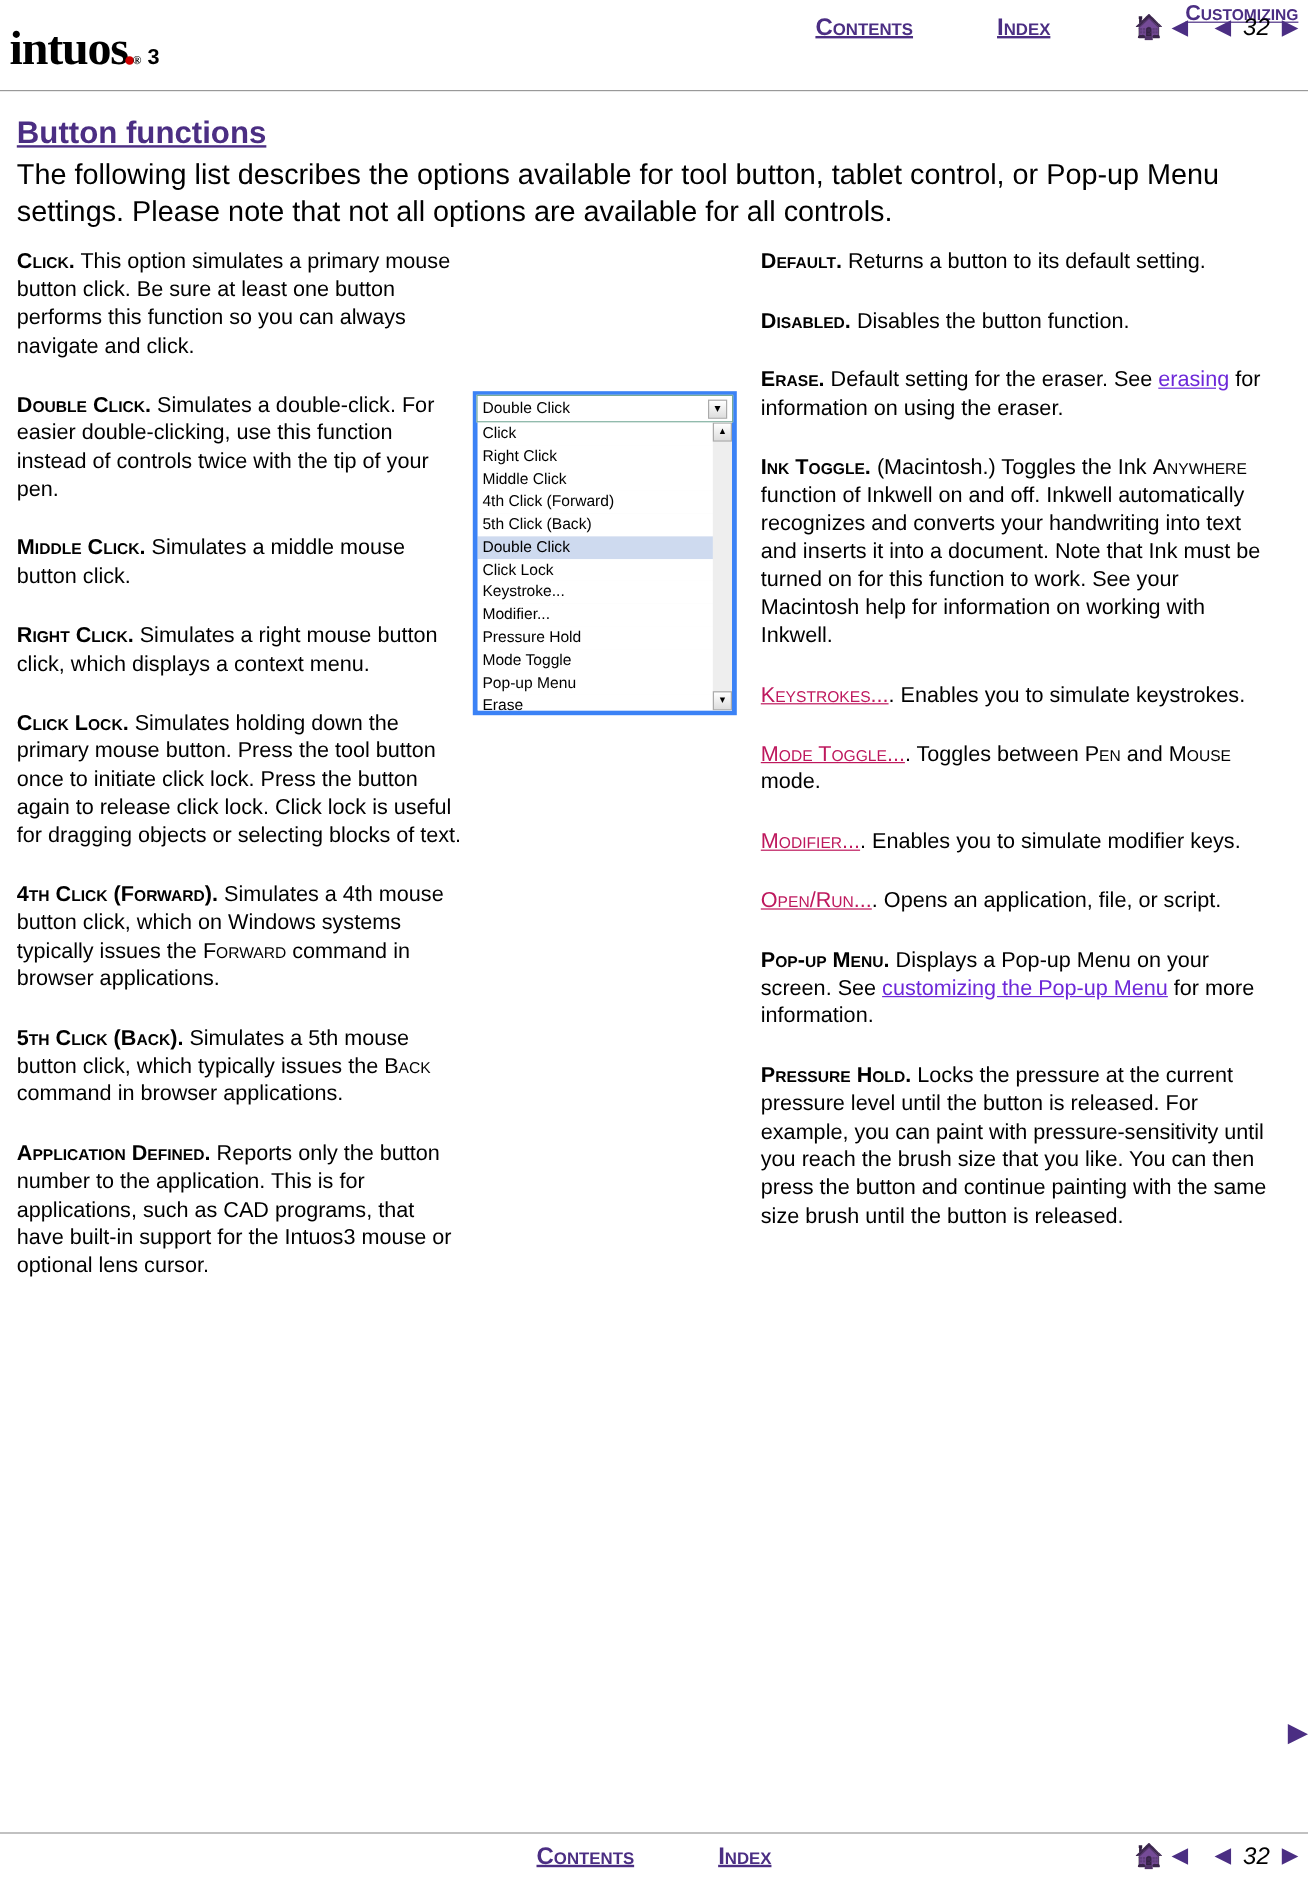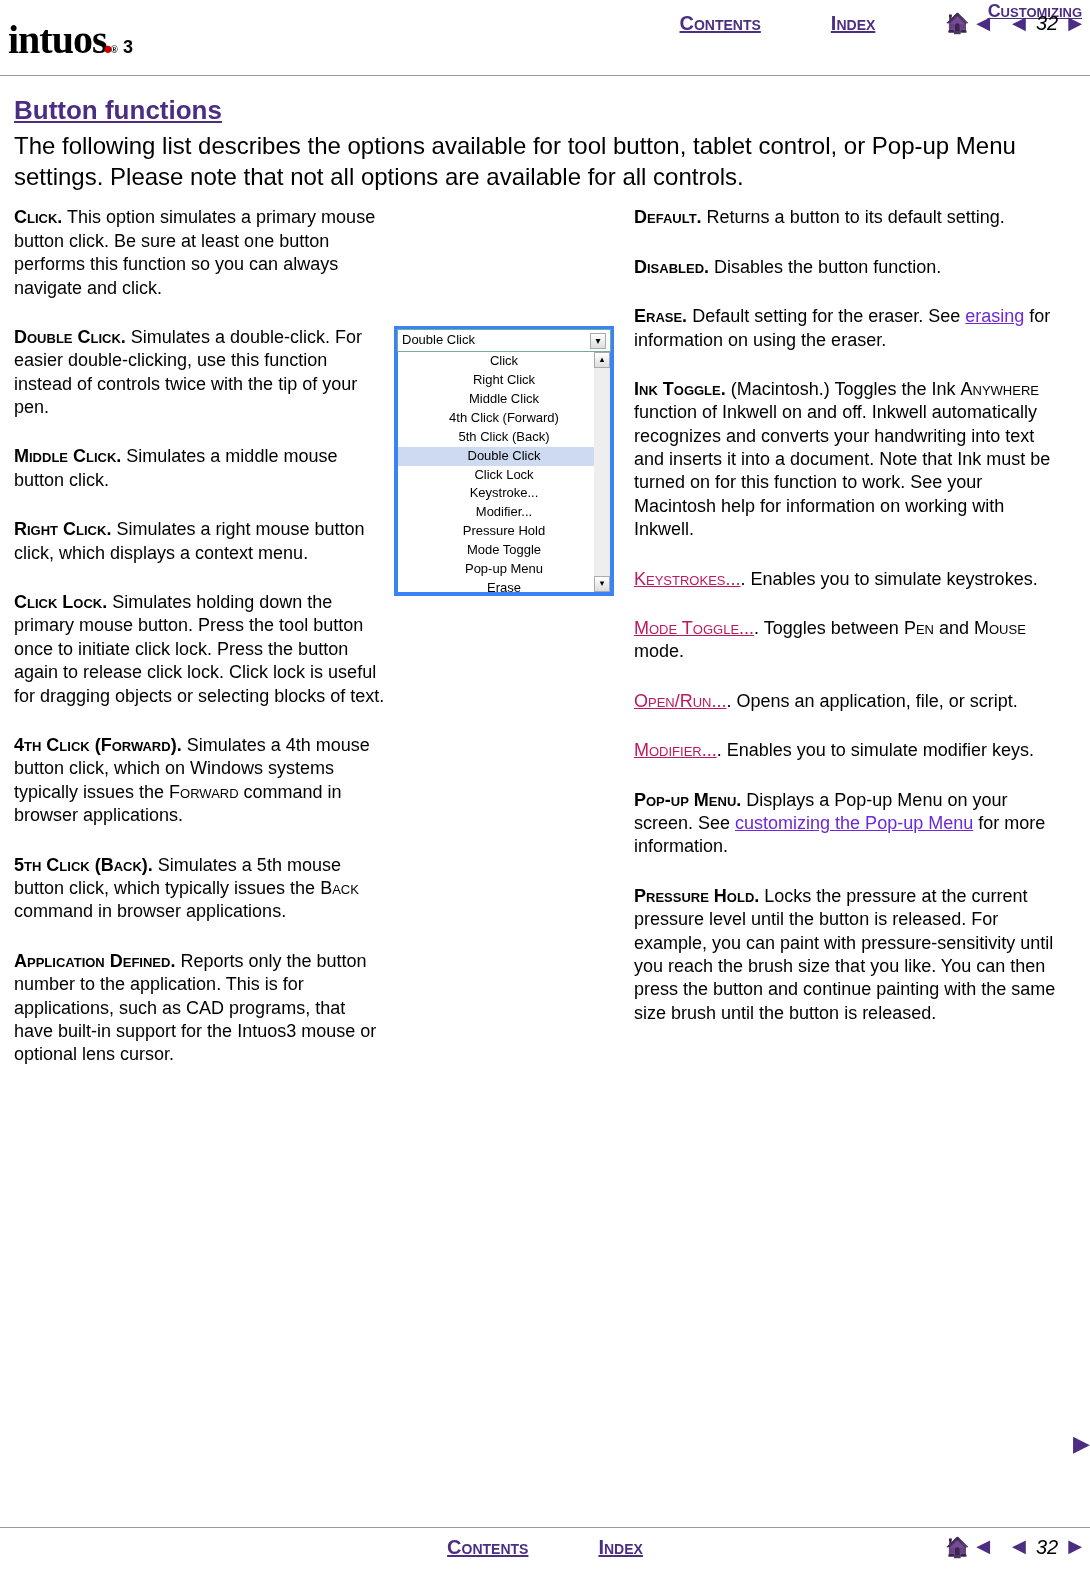--- a/index.html
+++ b/index.html
@@ -101,21 +101,21 @@
       display: flex;
       justify-content: space-between;
       align-items: center;
       padding: 2px 4px;
       border: 1px solid #7a9;
       background: #fff;
       margin: -1px -1px 0 -1px;
     }
     .dropdown-select .dd-btn { border: 1px solid #aaa; background: linear-gradient(#fff,#ddd); width:16px; height:16px; display:flex; align-items:center; justify-content:center; font-size:10px;}
     .dropdown-list { position: relative; max-height: 240px; overflow: hidden; }
-    .dropdown-item { padding: 1px 4px; background: #fff; border: none; text-align: center; }
+    .dropdown-item { padding: 1px 4px; background: #fff; border: none; }
     .dropdown-item.sel { background: #cedaef; }
     .scrollbuttons { position:absolute; right:0; top:0; bottom:0; width:16px; display:flex; flex-direction:column; justify-content:space-between; background:#eee;}
     .scrollbuttons div { border:1px solid #aaa; background:linear-gradient(#fff,#ddd); height:16px; display:flex; align-items:center; justify-content:center; font-size:9px;}
     .footer {
       position: absolute;
       bottom: 10px;
       left: 0;
       right: 0;
       border-top: 1px solid #999;
       padding-top: 6px;
@@ -201,22 +201,22 @@
       </div>
     </div>
 
     <div class="col-right">
       <div class="entry"><span class="label-sc">Default.</span><span>  Returns a button to its default setting.</span></div>
       <div class="entry"><span class="label-sc">Disabled.</span><span>  Disables the button function.</span></div>
       <div class="entry"><span class="label-sc">Erase.</span><span>  Default setting for the eraser. See </span><a class="inline-link">erasing</a><span> for information on using the eraser.</span></div>
       <div class="entry"><span class="label-sc">Ink Toggle.</span><span>  (Macintosh.)  Toggles the Ink </span><span class="sc">Anywhere</span><span> function of Inkwell on and off. Inkwell automatically recognizes and converts your handwriting into text and inserts it into a document.  Note that Ink must be turned on for this function to work. See your Macintosh help for information on working with Inkwell.</span></div>
       <div class="entry"><a class="label-sc-link">Keystrokes...</a><span>.</span><span>  Enables you to simulate keystrokes.</span></div>
       <div class="entry"><a class="label-sc-link">Mode Toggle...</a><span>.</span><span>  Toggles between </span><span class="sc">Pen</span><span> and </span><span class="sc">Mouse</span><span> mode.</span></div>
+      <div class="entry"><a class="label-sc-link">Modifier...</a><span>.</span><span>  Enables you to simulate modifier keys.</span></div>
       <div class="entry"><a class="label-sc-link">Open/Run...</a><span>.</span><span>  Opens an application, file, or script.</span></div>
-      <div class="entry"><a class="label-sc-link">Modifier...</a><span>.</span><span>  Enables you to simulate modifier keys.</span></div>
       <div class="entry"><span class="label-sc">Pop-up Menu.</span><span>  Displays a Pop-up Menu on your screen.  See </span><a class="inline-link">customizing the Pop-up Menu</a><span> for more information.</span></div>
       <div class="entry"><span class="label-sc">Pressure Hold.</span><span>  Locks the pressure at the current pressure level until the button is released.  For example, you can paint with pressure-sensitivity until you reach the brush size that you like.  You can then press the button and continue painting with the same size brush until the button is released.</span></div>
     </div>
   </div>
 </div>
 
 <span class="side-arrow"></span>
 
 <div class="footer">
   <div class="footer-inner">

